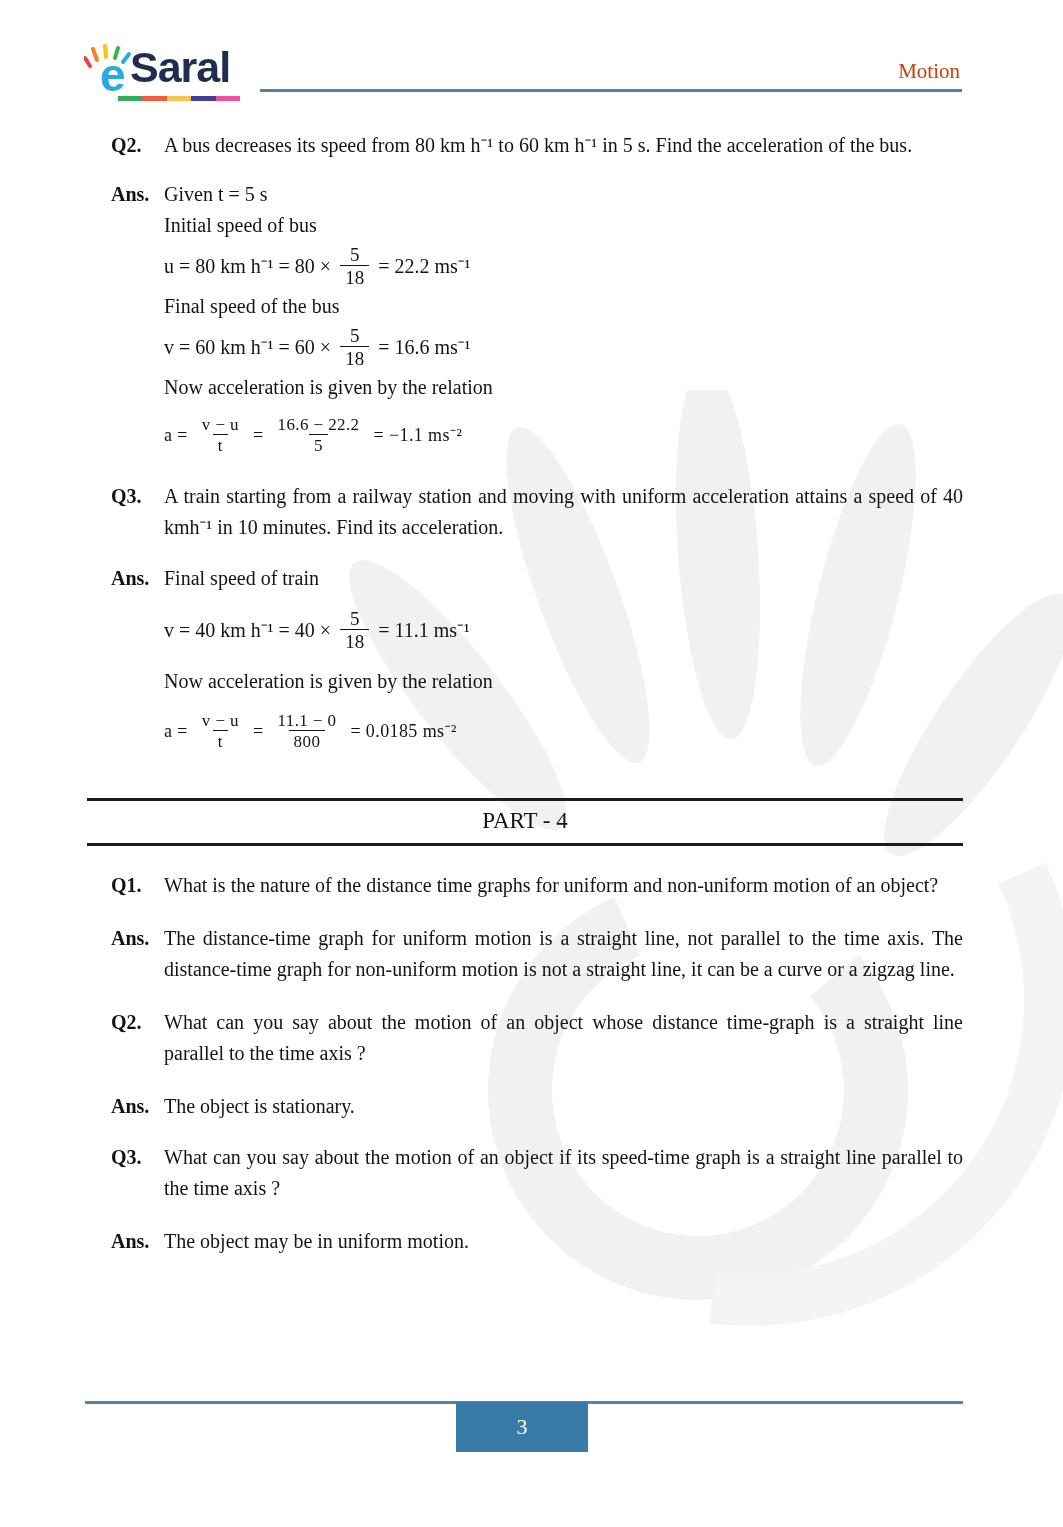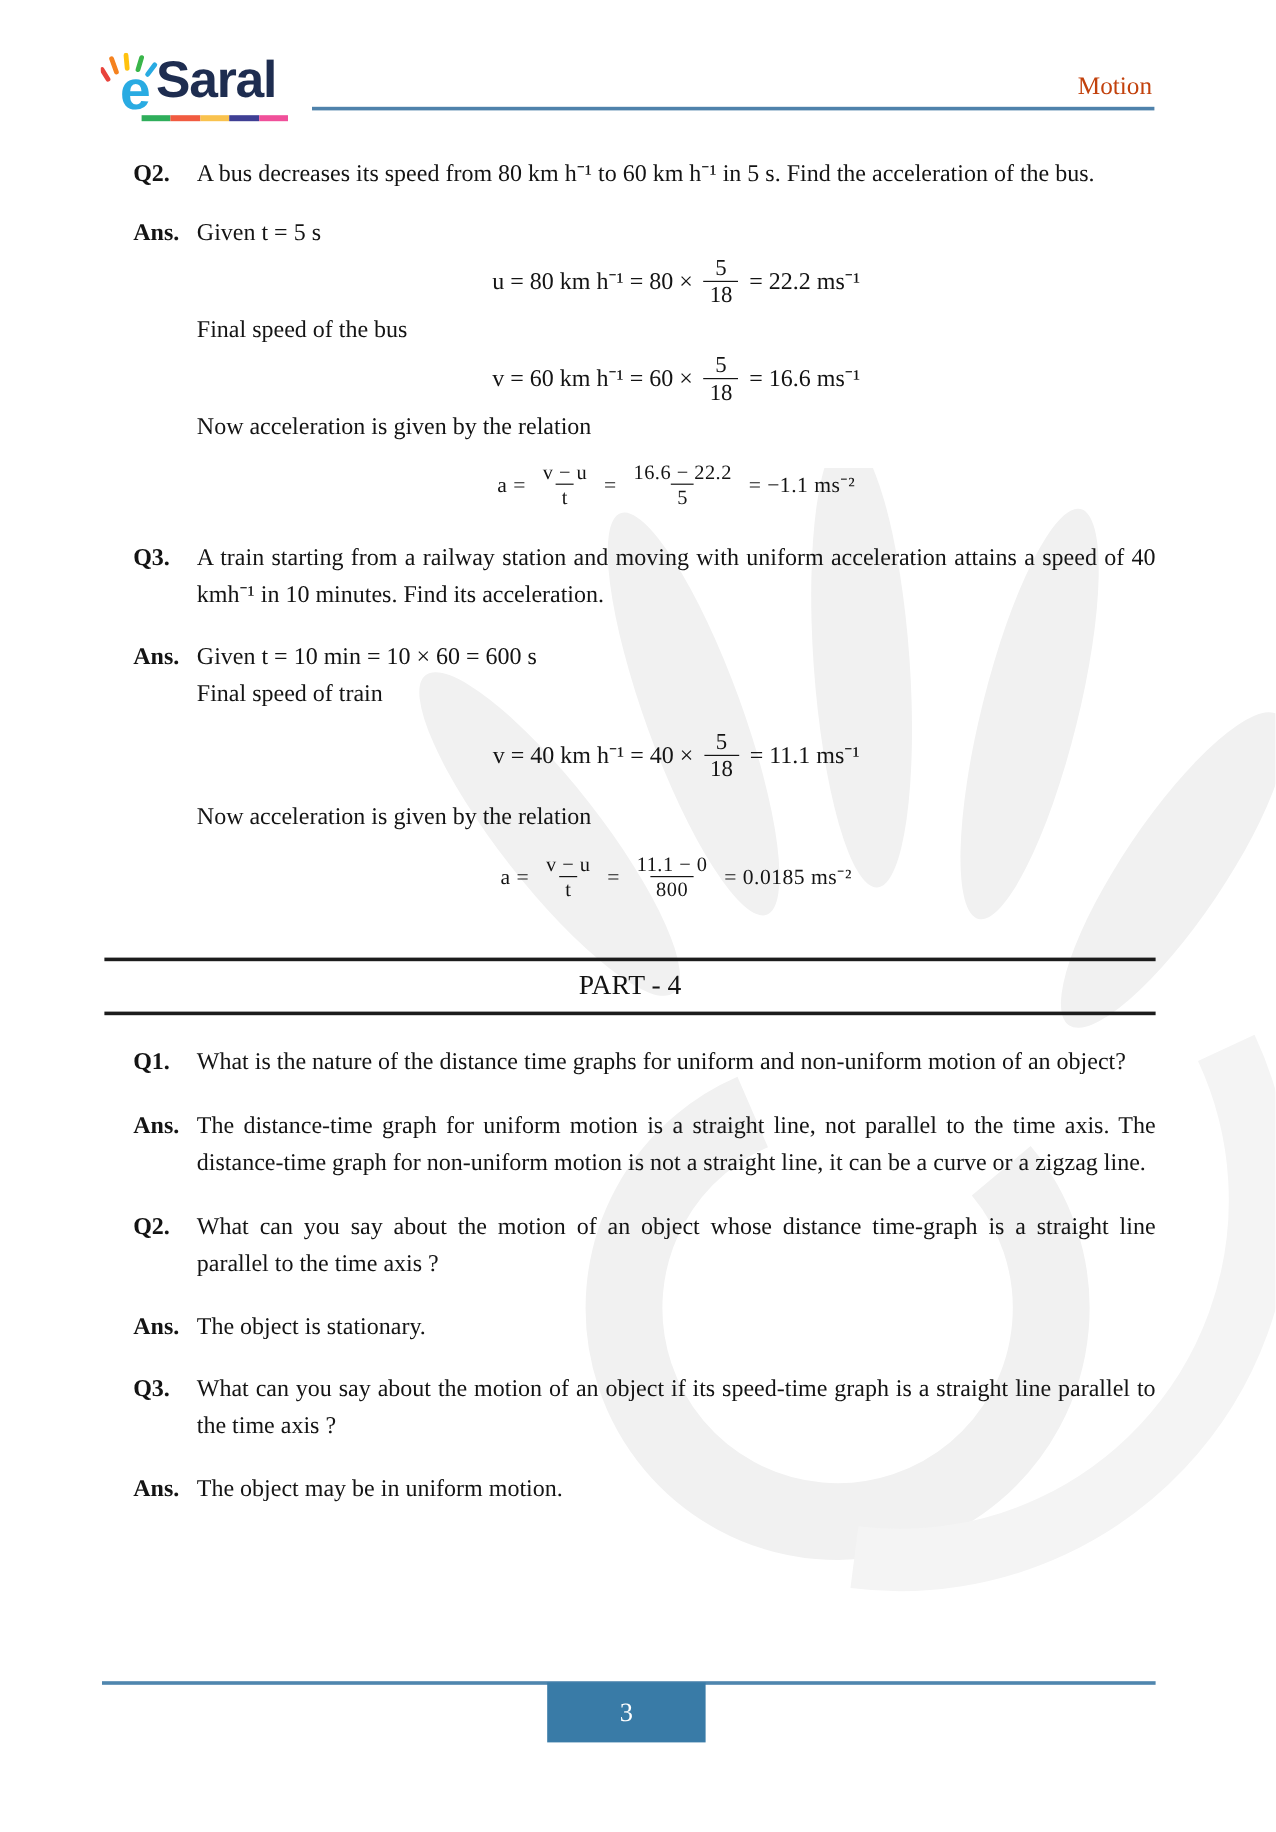--- a/index.html
+++ b/index.html
@@ -28,21 +28,21 @@
   .seg1 { background:#2fae5b; } .seg2 { background:#f15b40; } .seg3 { background:#f9c24e; }
   .seg4 { background:#3f3f94; } .seg5 { background:#f0509a; }
   .doc-title { position:absolute; right:103px; top:59px; font-size:21px; color:#c2410c; }
   .header-rule { position:absolute; left:260px; right:101px; top:89px; height:3px; background:#4f82ab; }
   
   .content { position:absolute; left:87px; top:118px; width:876px; z-index:1; }
   .qa { display:flex; align-items:flex-start; }
   .qa-label { width:53px; flex-shrink:0; font-weight:bold; font-size:20px; line-height:31px;margin-left:24px; }
   .qa-body { flex:1; font-size:20px; line-height:31px; }
   .just { text-align:justify; }
-  .formula { display:flex; align-items:center; gap:9px; margin:3px 0; font-size:20px;justify-content:center; }
+  .formula { display:flex; align-items:center; gap:9px; margin:3px 0; font-size:20px; }
   .formula.small { font-size:18px; letter-spacing:0.4px; }
   .frac { display:inline-flex; flex-direction:column; align-items:center; line-height:21px; font-size:19px; }
   .formula.small .frac { font-size:17px; line-height:19px; }
   .frac .den { border-top:1.6px solid #141414; padding:1px 5px 0 5px; }
   .frac .num { padding:0 5px; }
   .mt18 { margin-top:18px; } .mt20 { margin-top:20px; } .mt22 { margin-top:22px; }
   .mt12 { margin-top:12px; } .mt24 { margin-top:24px; }
   .fm-gap { margin-top:14px; }
   .fa-gap { margin-top:12px; margin-bottom:4px; }
   .part-heading {
@@ -103,20 +103,21 @@
 
     <div class="qa mt12">
       <span class="qa-label">Q2.</span>
       <div class="qa-body just">A bus decreases its speed from 80 km h⁻¹ to 60 km h⁻¹ in 5 s. Find the acceleration of the bus.</div>
     </div>
 
     <div class="qa mt18">
       <span class="qa-label">Ans.</span>
       <div class="qa-body">
         <div>Given t = 5 s</div>
+        <div>Initial speed of bus</div>
         <div class="formula">
           <span>u = 80 km h⁻¹ = 80 ×</span>
           <span class="frac">
               <span class="num">5</span>
               <span class="den">18</span>
             </span>
           <span>= 22.2 ms⁻¹</span>
         </div>
         <div>Final speed of the bus</div>
         <div class="formula">
@@ -145,21 +146,20 @@
     </div>
 
     <div class="qa mt22">
       <span class="qa-label">Q3.</span>
       <div class="qa-body just">A train starting from a railway station and moving with uniform acceleration attains a speed of 40 kmh⁻¹ in 10 minutes. Find its acceleration.</div>
     </div>
 
     <div class="qa mt20">
       <span class="qa-label">Ans.</span>
       <div class="qa-body">
-        <div>Given t = 10 min = 10 × 60 = 600 s</div>
         <div>Final speed of train</div>
         <div class="formula fm-gap">
           <span>v = 40 km h⁻¹ = 40 ×</span>
           <span class="frac">
               <span class="num">5</span>
               <span class="den">18</span>
             </span>
           <span>= 11.1 ms⁻¹</span>
         </div>
         <div class="fm-gap">Now acceleration is given by the relation</div>

